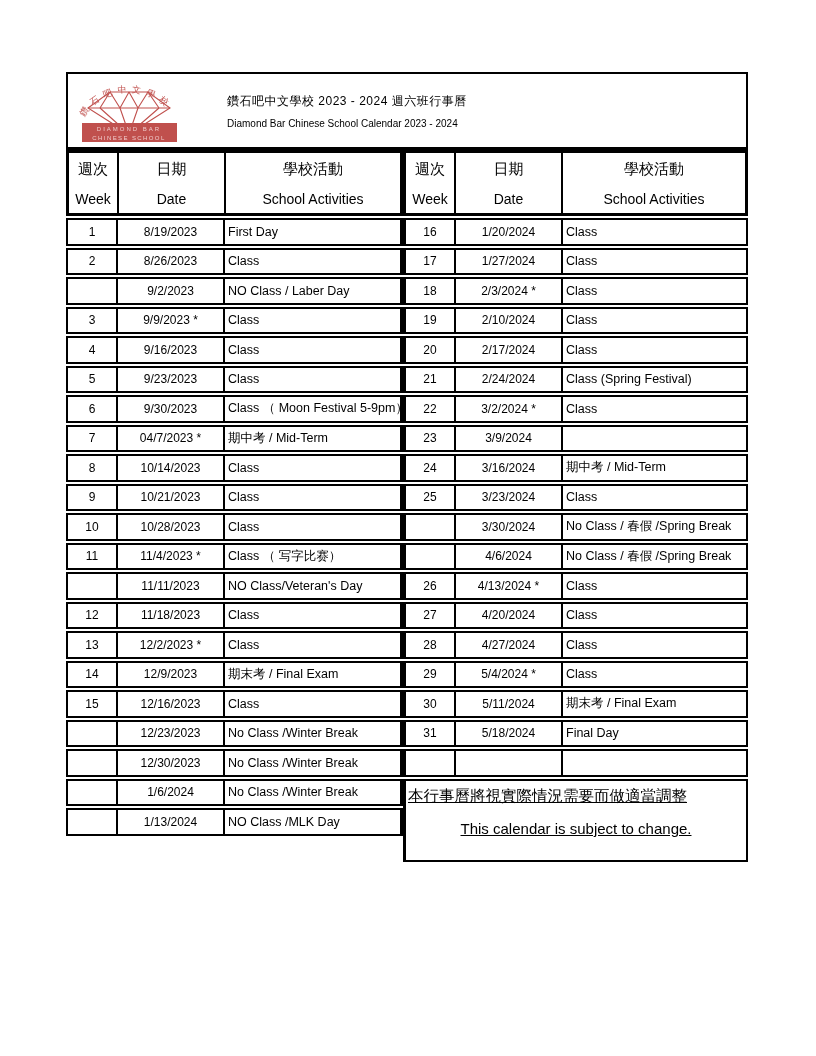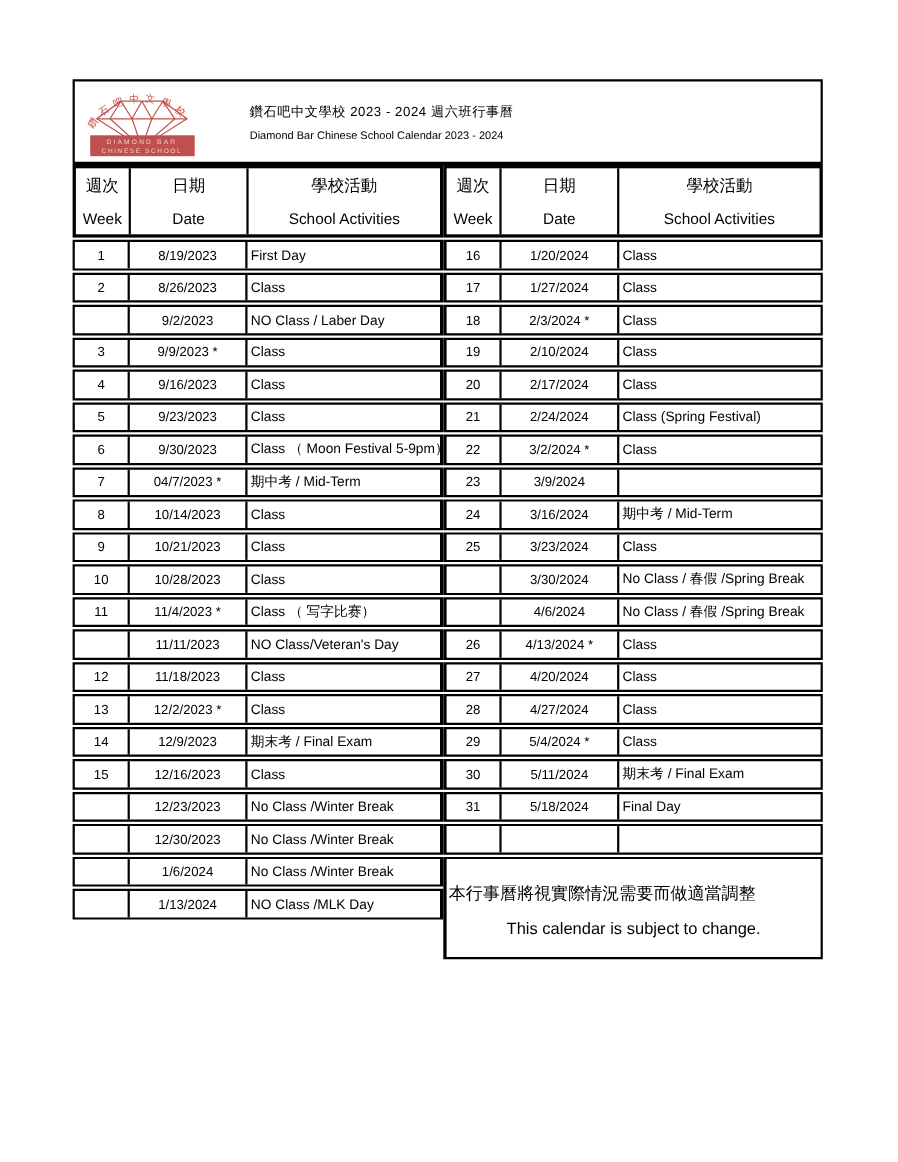--- a/index.html
+++ b/index.html
@@ -36,22 +36,22 @@
   .half.left  .drow{border-right-width:3px;}
   .half.right .drow{border-left-width:3px;}
 
   .cell{box-sizing:border-box;display:flex;align-items:center;justify-content:center;
         font-size:12px;white-space:nowrap;overflow:hidden;}
   .cell.week{width:50px;border-right:2px solid #000;}
   .cell.date{width:107px;border-right:2px solid #000;}
   .cell.activity{flex:1;justify-content:flex-start;padding-left:3px;font-size:12.5px;text-align:right;}
 
   
-  .note-box{box-sizing:border-box;height:93px;border:2px solid #000;border-left-width:3px;
-            padding-top:21px;}
+  .note-box{box-sizing:border-box;height:83px;border:2px solid #000;border-left-width:3px;
+            padding-top:5px;text-decoration:underline;}
   .note-zh{font-size:15.5px;padding-left:2px;}
   .note-en{font-size:15px;text-align:center;margin-top:13px;}
 </style>
 </head>
 <body>
 
 <div class="page">
   <div class="doc">
 
     <div class="title-box">

